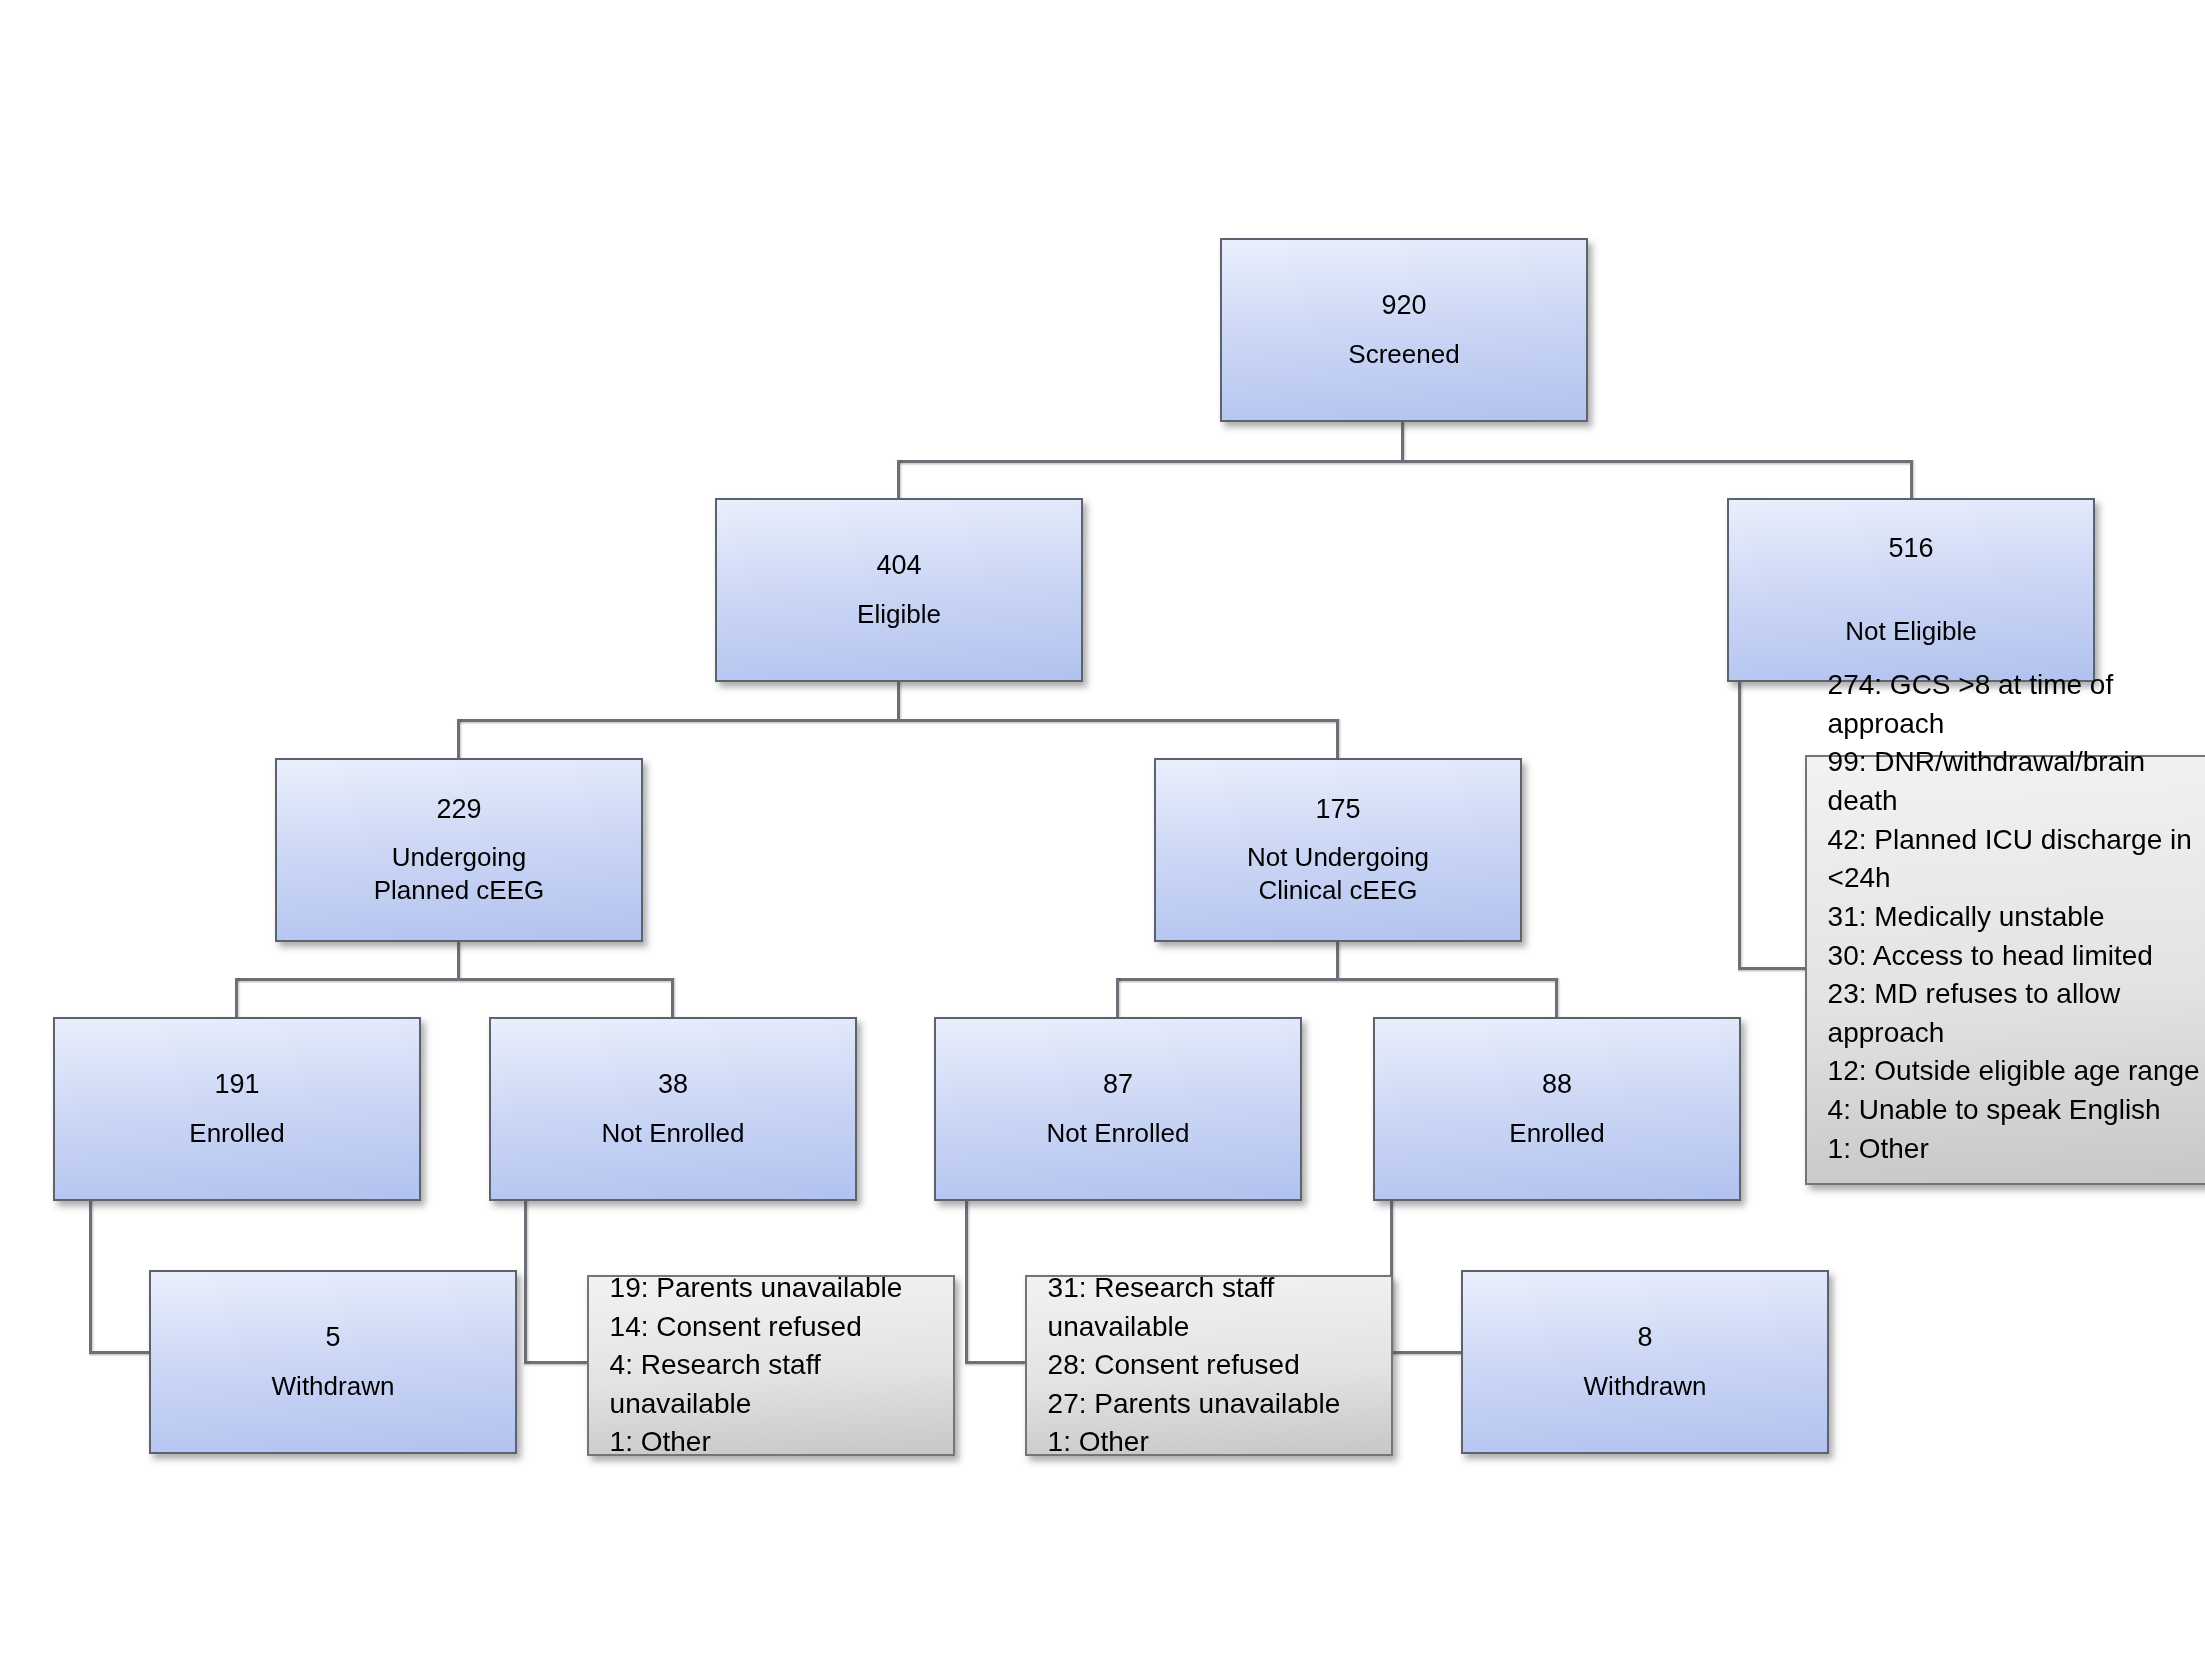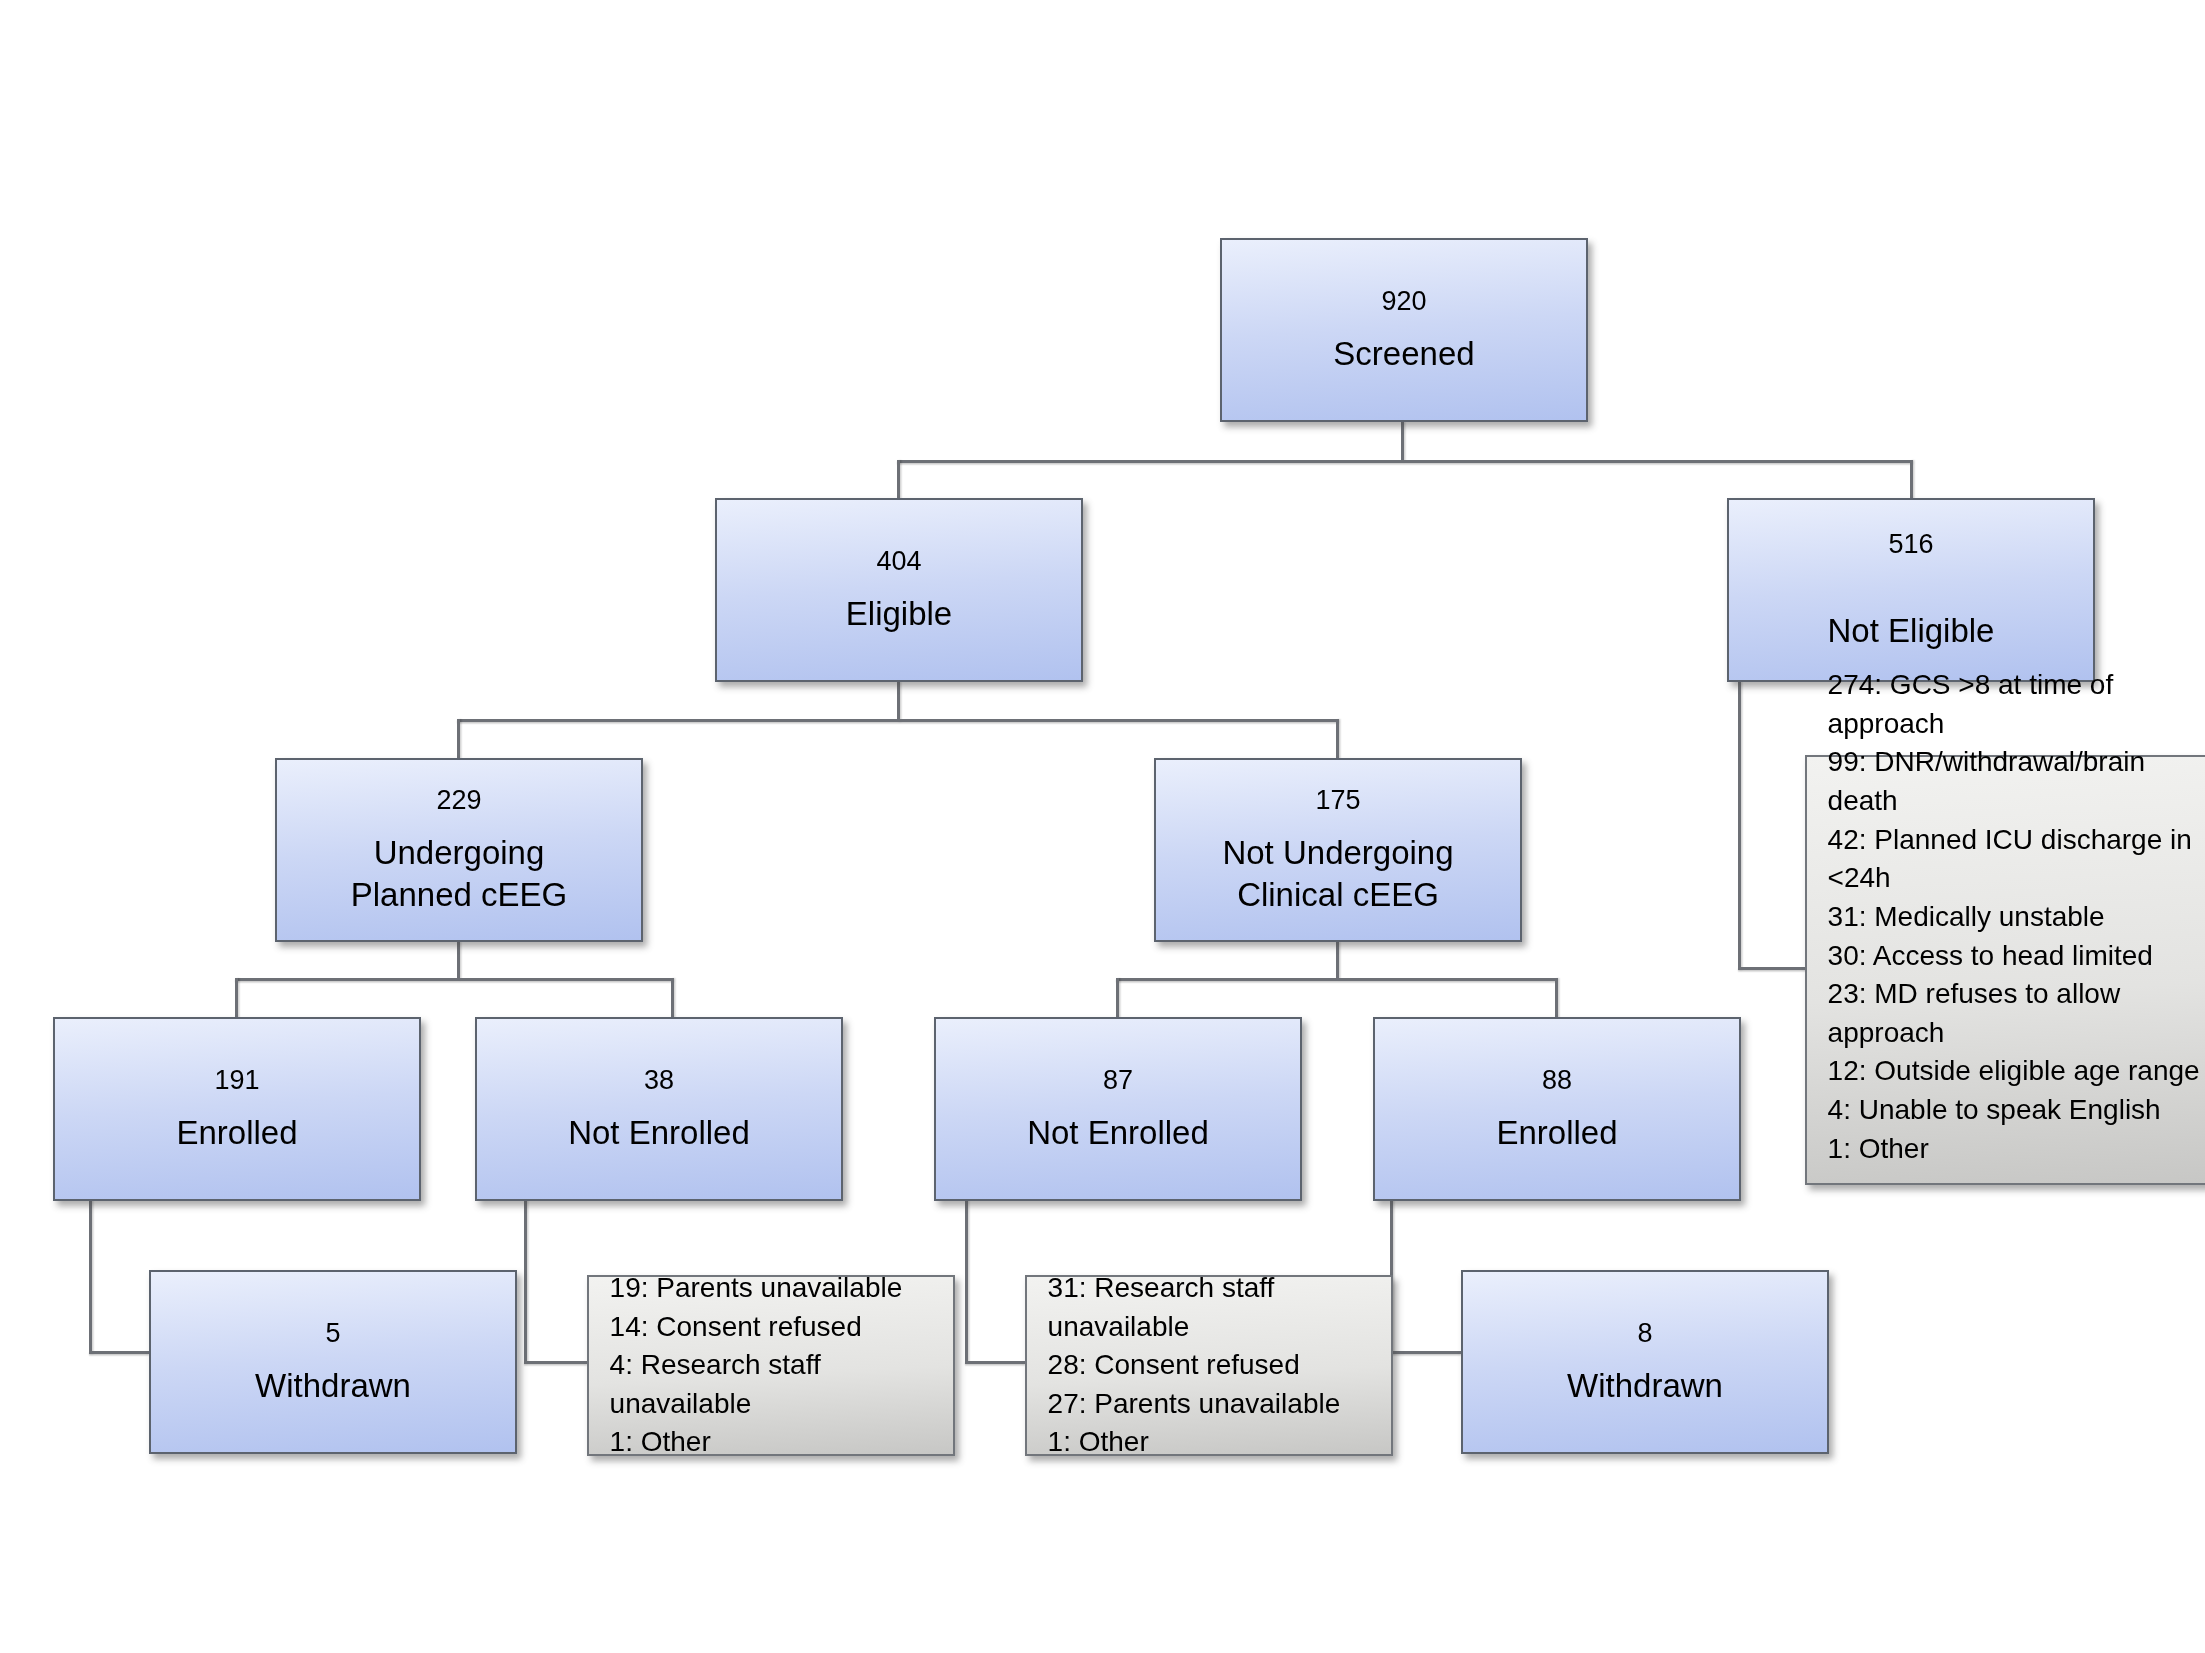--- a/index.html
+++ b/index.html
@@ -34,21 +34,21 @@
     height: 184px;
     background: linear-gradient(176deg, #eaeffc 0%, #ccd7f5 48%, #b1c2ef 100%);
     border: 2.2px solid #5c636e;
     box-shadow: 4.4px 5.1px 6.6px rgba(70,70,70,0.45);
   }
   .node .count {
     font-size: 27px;
     line-height: 1.2;
   }
   .node .label {
-    font-size: 33px;
+    font-size: 26px;
     line-height: 1.28;
     margin-top: 16px;
     white-space: pre-line;
   }
   .note {
     position: absolute;
     box-sizing: border-box;
     background: linear-gradient(177deg, #f2f2f0 0%, #e3e3e1 55%, #c7c7c5 100%);
     border: 2.2px solid #72767c;
     box-shadow: 4.4px 5.1px 6.6px rgba(70,70,70,0.45);
@@ -146,21 +146,21 @@
 12: Outside eligible age range
 4: Unable to speak English
 1: Other</div>
   </div>
 
   <div class="node blue" style="left:53px; top:1017px;">
     <div class="count">191</div>
     <div class="label">Enrolled</div>
   </div>
 
-  <div class="node blue" style="left:475px; top:1017px;">
+  <div class="node blue" style="left:489px; top:1017px;">
     <div class="count">38</div>
     <div class="label">Not Enrolled</div>
   </div>
 
   <div class="node blue" style="left:934px; top:1017px;">
     <div class="count">87</div>
     <div class="label">Not Enrolled</div>
   </div>
 
   <div class="node blue" style="left:1373px; top:1017px;">

